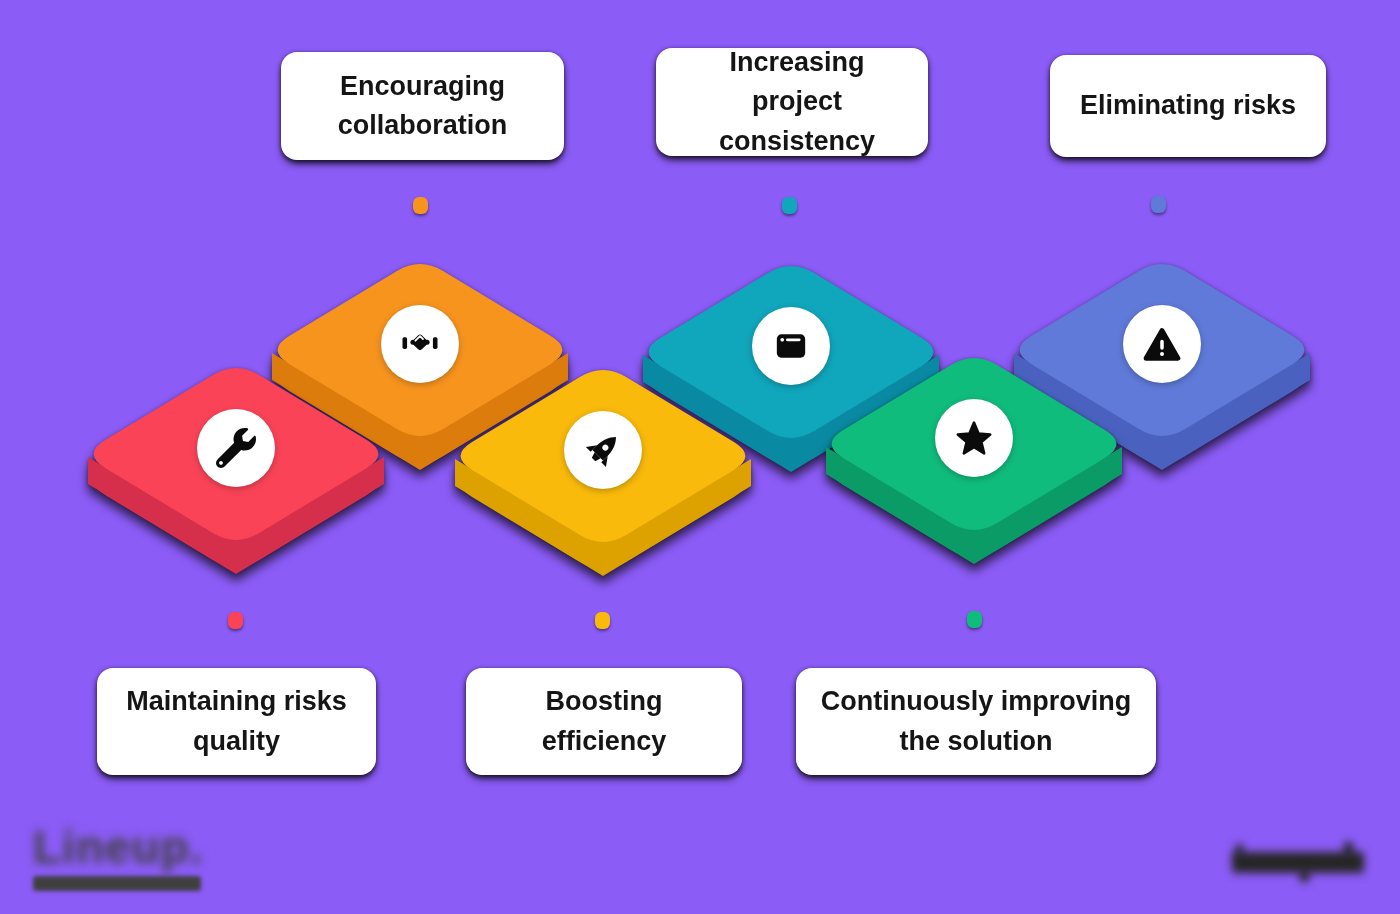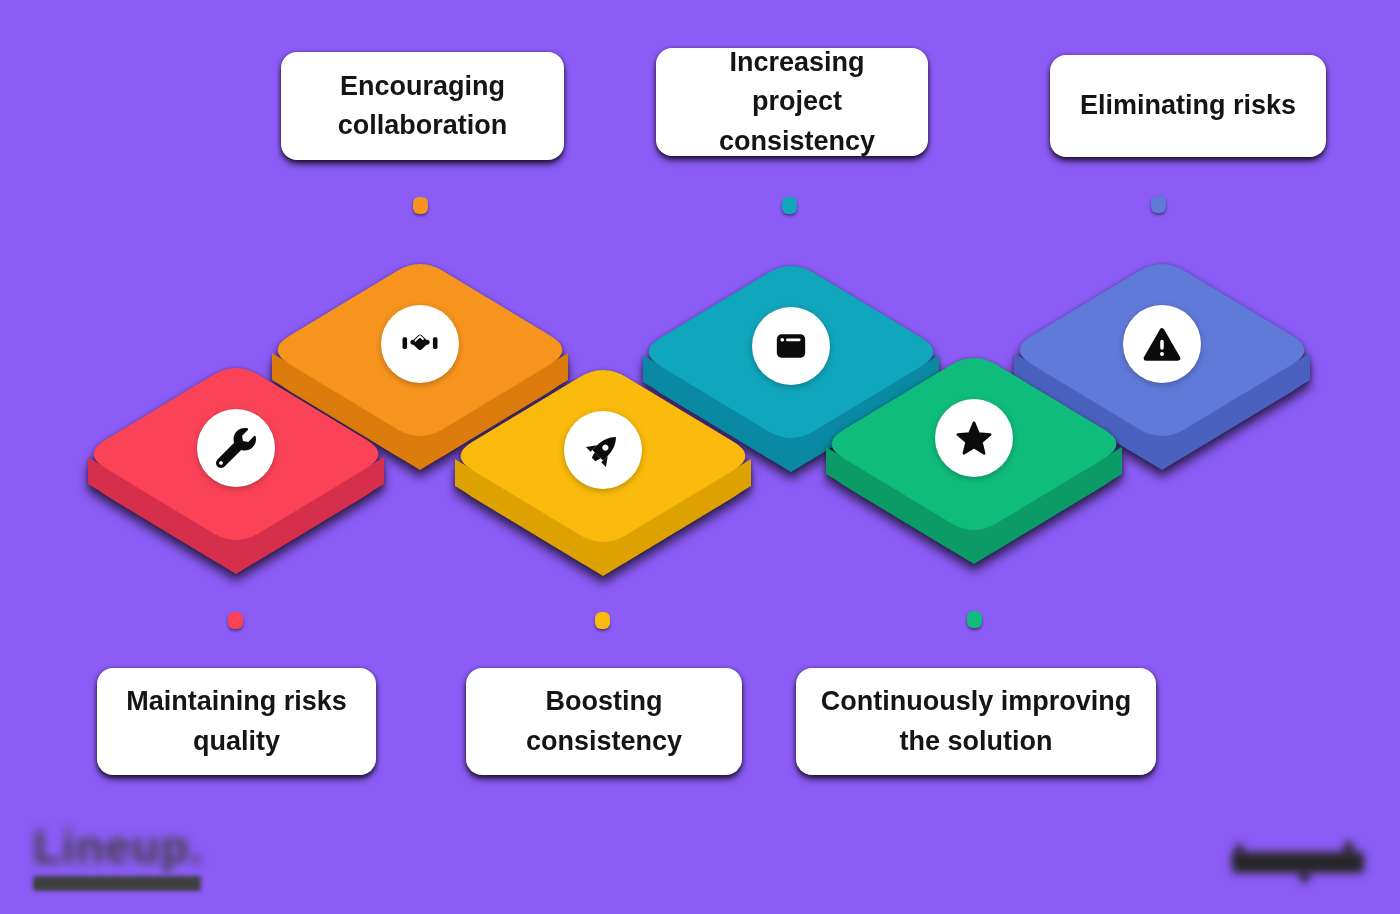--- a/index.html
+++ b/index.html
@@ -62,21 +62,21 @@
     <span>Increasing project consistency</span>
   </div>
   <div class="label-box" style="left:1050px;top:55px;width:276px;height:102px;">
     <span>Eliminating risks</span>
   </div>
 
   <div class="label-box" style="left:97px;top:668px;width:279px;height:107px;">
     <span>Maintaining risks quality</span>
   </div>
   <div class="label-box" style="left:466px;top:668px;width:276px;height:107px;">
-    <span>Boosting consistency</span>
+    <span>Boosting efficiency</span>
   </div>
   <div class="label-box" style="left:796px;top:668px;width:360px;height:107px;">
     <span>Continuously improving the solution</span>
   </div>
 
   <div class="dot" id="dot-1" style="left: 413px; top: 197px; background: rgb(247, 148, 30);"></div>
   <div class="dot" id="dot-3" style="left: 782px; top: 197px; background: rgb(16, 166, 188);"></div>
   <div class="dot" id="dot-5" style="left: 1151px; top: 196px; background: rgb(95, 122, 217);"></div>
   <div class="dot" id="dot-0" style="left: 228px; top: 612px; background: rgb(251, 67, 88);"></div>
   <div class="dot" id="dot-2" style="left: 595px; top: 612px; background: rgb(249, 186, 11);"></div>

